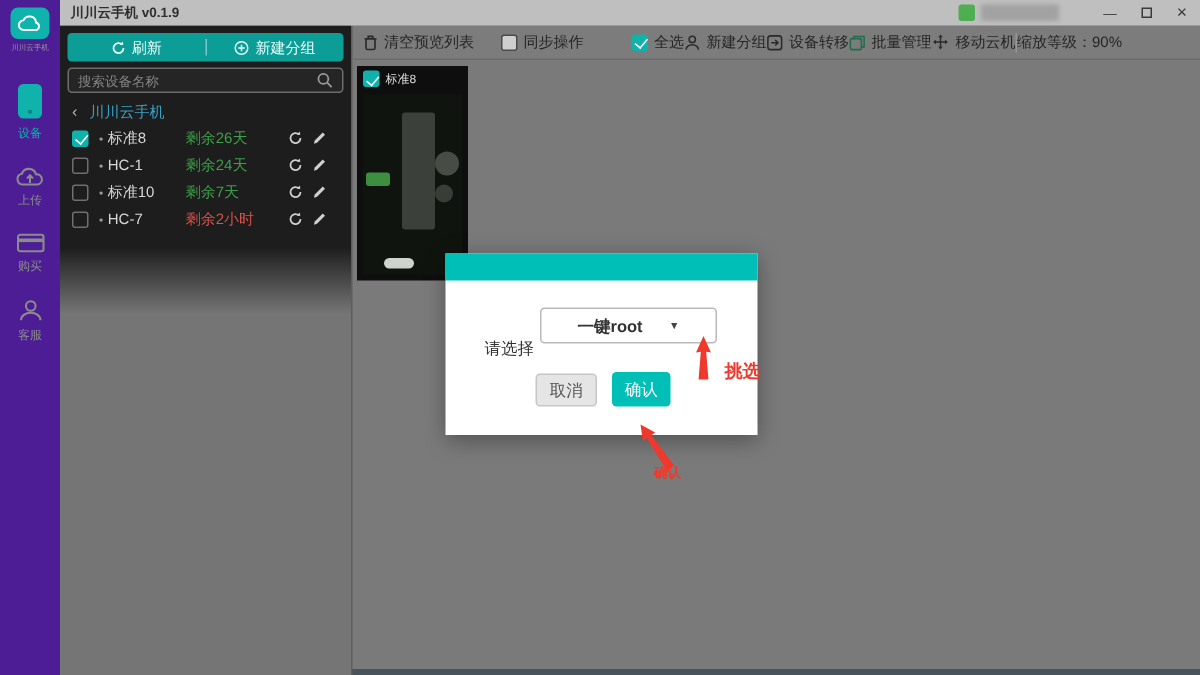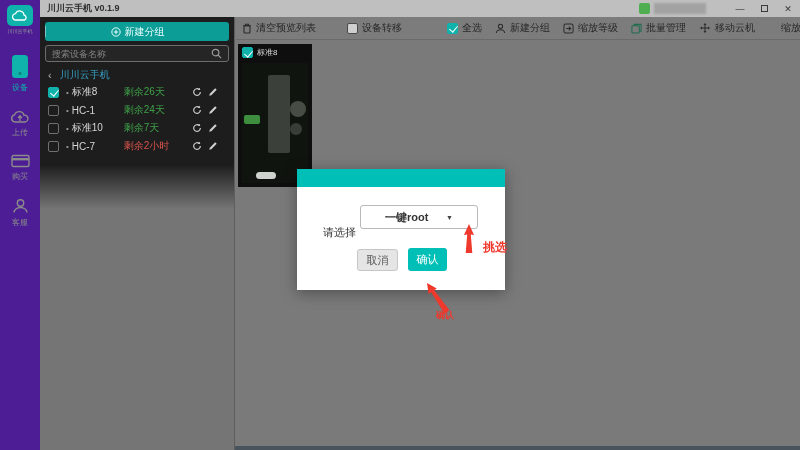--- a/index.html
+++ b/index.html
@@ -44,21 +44,21 @@
   .cbx.on { background:#0fb3ab; border-color:#0fb3ab; position:relative; }
   .cbx.on::after { content:""; position:absolute; left:2.5px; top:0.5px; width:4px; height:7px; border:solid #fff; border-width:0 1.5px 1.5px 0; transform:rotate(40deg); }
   .dev-dot { color:#9a9a9a; font-size:8px; margin:0 3px 0 7px; }
   .dev-name { color:#d6d6d6; font-size:10px; width:52px; }
   .dev-remain { font-size:10px; width:62px; }
   .remain-green { color:#3ea049; }
   .remain-red { color:#d9534c; }
   .row-ico { margin-left:6px; cursor:pointer; color:#cfcfcf; display:flex; }
 
   
-  #toolbar { left:236px; top:17px; width:564px; height:23px; background:#7c7c7c; border-bottom:1px solid #6a6a6a; display:flex; align-items:center; font-size:10px; color:#262626; gap:13px; padding-left:6px; z-index:2; }
+  #toolbar { left:236px; top:17px; width:564px; height:23px; background:#7c7c7c; border-bottom:1px solid #6a6a6a; display:flex; align-items:center; font-size:10px; color:#262626; padding-left:6px; z-index:2; }
   .tool-item { display:flex; align-items:center; gap:4px; cursor:pointer; white-space:nowrap; }
   .tool-item svg { display:block; }
   .tcbx { width:11px; height:11px; border:1px solid #4a4a4a; border-radius:2px; background:#cfcfcf; }
   .tcbx.on { background:#0fb3ab; border-color:#0fb3ab; position:relative; }
   .tcbx.on::after { content:""; position:absolute; left:2.5px; top:0.5px; width:4px; height:7px; border:solid #fff; border-width:0 1.5px 1.5px 0; transform:rotate(40deg); }
   .tool-div { width:1px; height:13px; background:#969696; }
   .caret { font-size:7px; color:#2e2e2e; }
 
   
   #content { left:236px; top:40px; width:564px; height:406px; background:#7a7a7a; }
@@ -141,20 +141,27 @@
     <div class="winbtn">—</div>
     <div class="winbtn">
         <span class="sq"></span>
       </div>
     <div class="winbtn">✕</div>
   </div>
 </div>
 
 <div id="panel" class="abs">
   <div class="action-bar">
+    <div class="action-half">
+      <svg width="10" height="10" viewBox="0 0 12 12">
+          <path d="M10 6 a4 4 0 1 1 -1.2-2.8" fill="none" stroke="#e8fffd" stroke-width="1.4"></path>
+          <path d="M9.5 0.8 L9.8 3.6 L7 3.2 Z" fill="#e8fffd"></path>
+        </svg>
+      <span>刷新</span>
+    </div>
     <div class="action-div"></div>
     <div class="action-half">
       <svg width="10" height="10" viewBox="0 0 12 12">
           <circle cx="6" cy="6" r="5" fill="none" stroke="#e8fffd" stroke-width="1.2"></circle>
           <path d="M6 3.4 V8.6 M3.4 6 H8.6" stroke="#e8fffd" stroke-width="1.2"></path>
         </svg>
       <span>新建分组</span>
     </div>
   </div>
 
@@ -246,39 +253,39 @@
 <div id="toolbar" class="abs">
   <div class="tool-item">
     <svg width="10" height="11" viewBox="0 0 10 11">
         <path d="M1 2.8 H9 M3.5 2.5 V1.2 H6.5 V2.5" fill="none" stroke="#2a2a2a" stroke-width="1.1"></path>
         <rect x="2" y="2.8" width="6" height="7.2" rx="1" fill="none" stroke="#2a2a2a" stroke-width="1.1"></rect>
       </svg>
     <span>清空预览列表</span>
   </div>
   <div class="tool-item" style="margin-left:18px;">
     <span class="tcbx"></span>
-    <span>设备转移</span>
+    <span>同步操作</span>
   </div>
   <div class="tool-item" style="margin-left:32px;">
     <span class="tcbx on"></span>
     <span>全选</span>
   </div>
   <div class="tool-item">
     <svg width="11" height="11" viewBox="0 0 12 12">
         <circle cx="6" cy="3.6" r="2.3" fill="none" stroke="#2a2a2a" stroke-width="1.1"></circle>
         <path d="M1.5 11 a4.5 3.6 0 0 1 9 0" fill="none" stroke="#2a2a2a" stroke-width="1.1"></path>
       </svg>
     <span>新建分组</span>
   </div>
   <div class="tool-item">
     <svg width="11" height="11" viewBox="0 0 12 12">
         <rect x="1" y="1" width="10" height="10" rx="2" fill="none" stroke="#2a2a2a" stroke-width="1.1"></rect>
         <path d="M3.5 6 H8 M6.3 4 L8.4 6 L6.3 8" fill="none" stroke="#2a2a2a" stroke-width="1.1"></path>
       </svg>
-    <span>缩放等级</span>
+    <span>设备转移</span>
   </div>
   <div class="tool-item">
     <svg width="11" height="11" viewBox="0 0 12 12">
         <rect x="1" y="3" width="8" height="8" rx="1" fill="none" stroke="#1f6b4e" stroke-width="1.1"></rect>
         <path d="M3.5 3 V1.5 H11 V9 H9.5" fill="none" stroke="#1f6b4e" stroke-width="1.1"></path>
       </svg>
     <span>批量管理</span>
   </div>
   <div class="tool-item">
     <svg width="12" height="12" viewBox="0 0 12 12">

